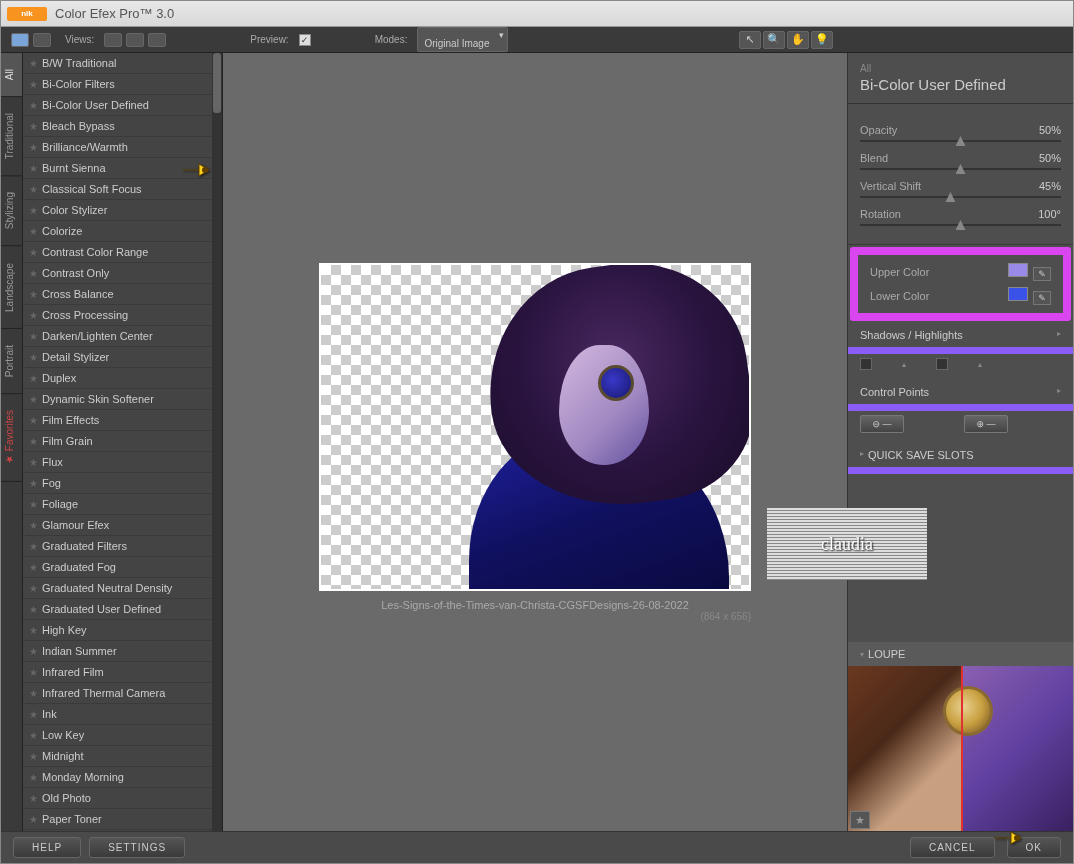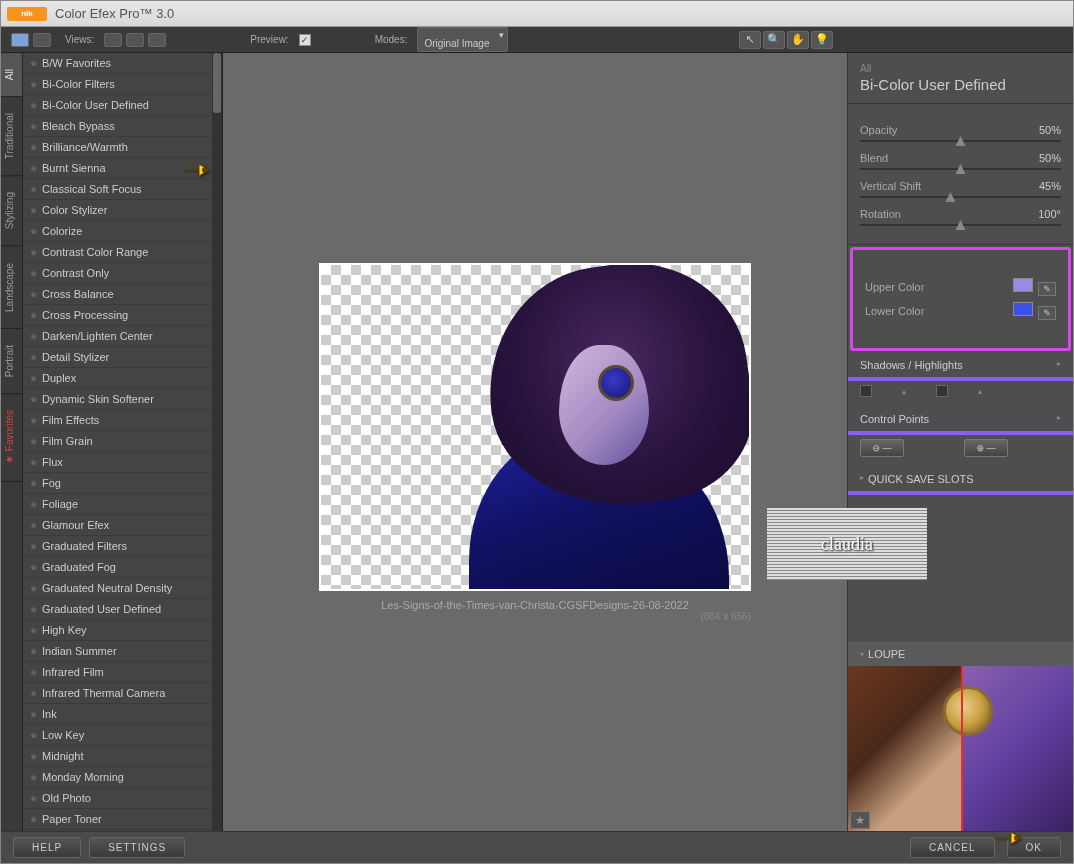--- a/index.html
+++ b/index.html
@@ -43,25 +43,25 @@
 .watermark{position:absolute;right:-80px;top:455px;width:160px;height:72px;background:repeating-linear-gradient(0deg,#888 0 1px,#ddd 1px 3px);display:flex;align-items:center;justify-content:center;color:#fff;font-family:cursive;font-size:18px;text-shadow:1px 1px 2px #000;z-index:5}
 .right-panel{width:226px;background:#4e4e4e;border-left:1px solid #333;display:flex;flex-direction:column;overflow:hidden}
 .rp-sect{padding:10px 12px;border-bottom:1px solid #3a3a3a}
 .rp-crumb{font-size:10px;color:#888}
 .rp-title{font-size:15px;color:#ccc;margin-top:2px}
 .param{display:flex;justify-content:space-between;align-items:center;margin:10px 0 2px}
 .param-label{font-size:11px;color:#aaa}
 .param-val{font-size:11px;color:#ccc}
 .slider-track{height:2px;background:#333;position:relative;margin:4px 0 8px}
 .slider-marker{position:absolute;top:-4px;left:50%;width:10px;height:10px;background:#888;clip-path:polygon(50% 0,100% 100%,0 100%);transform:translateX(-50%)}
-.color-sect{border:3px solid #d946ef;border-radius:3px;padding:22px 12px;margin:2px}
+.color-sect{border:8px solid #d946ef;border-radius:3px;padding:2px 12px;margin:2px}
 .color-row{display:flex;justify-content:space-between;align-items:center;margin:6px 0}
 .swatch{width:20px;height:14px;border:1px solid #888;display:inline-block;margin-right:2px}
 .picker{width:18px;height:14px;background:#555;border:1px solid #777;display:inline-flex;align-items:center;justify-content:center;font-size:9px}
-.section-hdr{display:flex;justify-content:space-between;padding:6px 12px;font-size:10px;color:#999;border-bottom:4px solid #8b5cf6}
+.section-hdr{display:flex;justify-content:space-between;padding:6px 12px;font-size:10px;color:#999;border-bottom:7px solid #8b5cf6}
 .tri{font-size:8px;color:#888}
 .sh-row{display:flex;gap:30px;padding:4px 12px 10px;align-items:center}
 .sh-check{width:12px;height:12px;background:#333;border:1px solid #666}
 .cp-btn{width:44px;height:18px;background:linear-gradient(#666,#444);border:1px solid #777;border-radius:2px;font-size:9px;display:inline-flex;align-items:center;justify-content:center;gap:3px}
 .cp-row{display:flex;gap:60px;padding:4px 12px 10px}
 .loupe-hdr{padding:6px 12px;font-size:10px;color:#aaa;background:#5a5a5a;display:flex;align-items:center;gap:4px}
 .loupe-img{height:165px;position:relative;overflow:hidden;background:repeating-conic-gradient(#ccc 0 25%,#fff 0 50%) 0 0/16px 16px}
 .loupe-left{position:absolute;left:0;top:0;width:50%;height:100%;background:linear-gradient(135deg,#6a3820 0%,#4a2818 40%,#c8a080 70%)}
 .loupe-right{position:absolute;right:0;top:0;width:50%;height:100%;background:linear-gradient(135deg,#8a60b0 0%,#6040a0 50%,#3a2060 100%)}
 .loupe-goggle{position:absolute;top:20px;left:42%;width:50px;height:50px;background:radial-gradient(circle at 40% 40%,#e8d090,#c8a040 50%,#6a4a20);border:3px solid #8a6a30;border-radius:50%}
@@ -118,21 +118,21 @@
         <div class="side-tab">Portrait</div>
         <div class="side-tab fav">★ Favorites</div>
       </div>
 
     <div class="filter-list" id="filterList">
       <div class="filter-scroll">
         <div class="filter-thumb"></div>
       </div>
     <div class="filter-item">
           <span class="star">★</span>
-          <span>B/W Favorites</span>
+          <span>B/W Traditional</span>
         </div>
         <div class="filter-item">
           <span class="star">★</span>
           <span>Bi-Color Filters</span>
         </div>
         <div class="filter-item selected">
           <span class="star">★</span>
           <span>Bi-Color User Defined</span>
         </div>
         <div class="filter-item">

